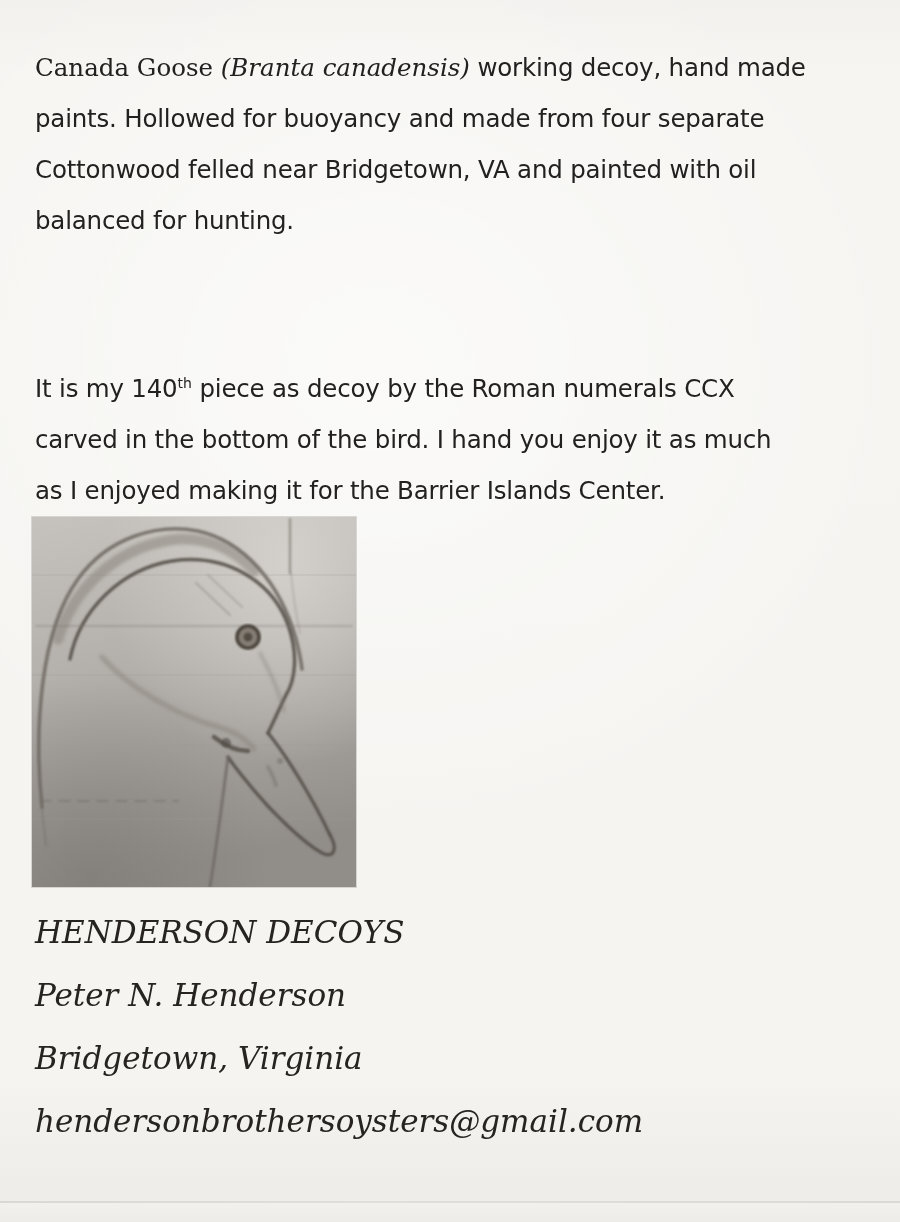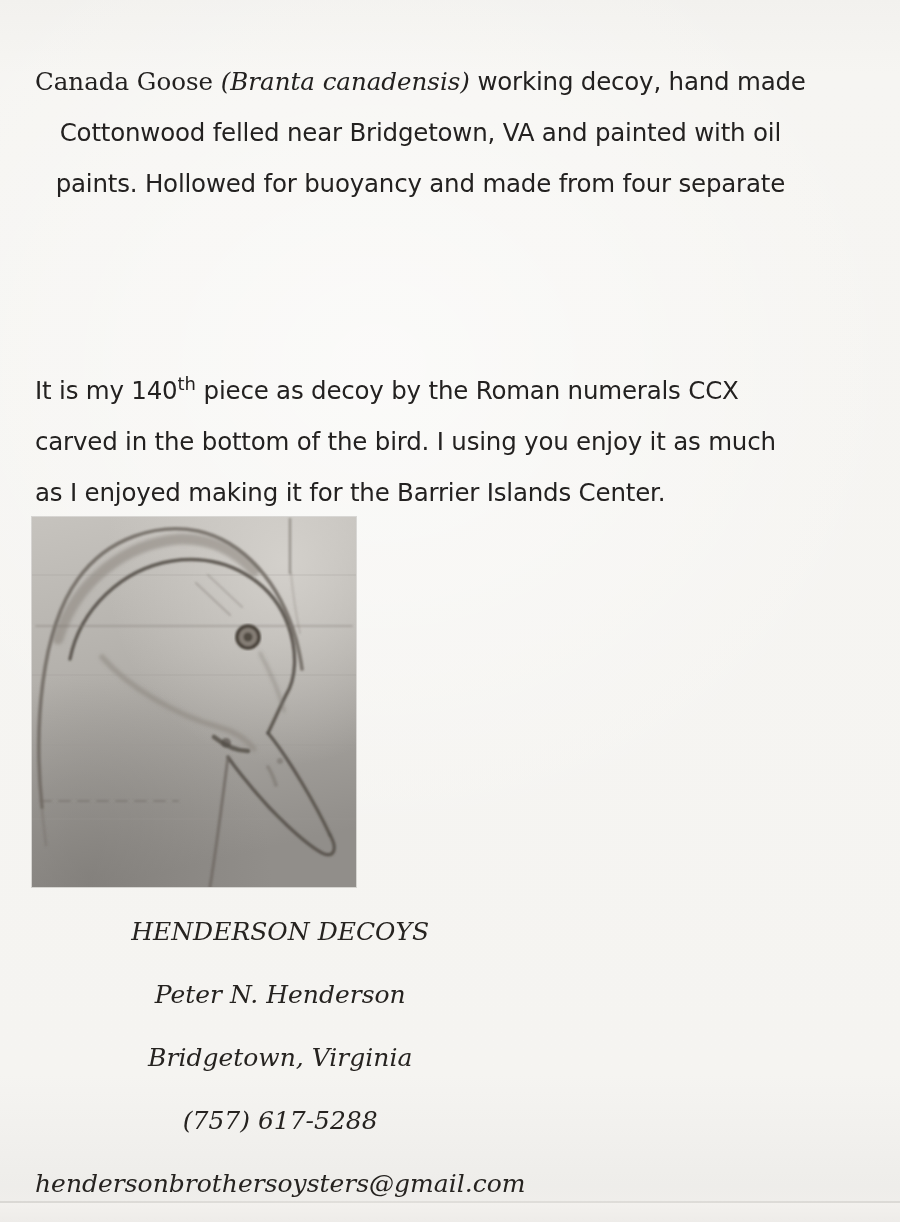--- a/index.html
+++ b/index.html
@@ -10,49 +10,50 @@
       linear-gradient(180deg,#f2f1ee 0%, #f6f5f2 6%, #f5f4f1 88%, #eeedea 97%, #f1efec 100%);
     font-family:"DejaVu Sans",sans-serif;color:#201e1c;
   }
   .para{position:absolute;left:35px;}
   .body-line{
     font-family:"DejaVu Sans",sans-serif;font-size:24.5px;letter-spacing:-.2px;
     line-height:51px;white-space:nowrap;color:#232120;
   }
   .serif{font-family:"DejaVu Serif","Liberation Serif",serif;letter-spacing:0;}
   .italic{font-style:italic;}
-  sup.ord{font-size:18px;vertical-align:9px;letter-spacing:0;}
+  sup.ord{font-size:14px;vertical-align:9px;letter-spacing:0;}
   .photo{
     position:absolute;left:32px;top:517px;width:324px;height:370px;
     box-shadow:0 0 0 1px rgba(120,116,110,.25);
   }
   .contact{position:absolute;left:35px;top:912px;}
   .contact-line{
     font-family:"DejaVu Serif","Liberation Serif",serif;font-style:italic;
-    font-size:25px;color:#262320;height:63px;line-height:40px;white-space:nowrap;text-align:center;
+    font-size:31px;color:#262320;height:63px;line-height:40px;white-space:nowrap;
   }
   .crease{position:absolute;left:0;top:1201px;width:900px;height:2px;
     background:linear-gradient(90deg,#d6d4d0 0%,#dedcd8 40%,#d8d6d2 100%);opacity:.85;}
   .bottom-strip{position:absolute;left:0;top:1203px;width:900px;height:19px;
     background:linear-gradient(180deg,#f3f1ee,#eeecE9);}
 </style>
 </head>
 <body>
 
 <div class="page">
 
-  <div class="para" style="top:56px;text-align:center;">
+  <div class="para" style="top:42px;">
     <div class="body-line"><span class="serif">Canada Goose </span><span class="serif italic">(Branta canadensis)</span><span> working decoy, hand made</span></div>
+    <div class="body-line">paints. Hollowed for buoyancy and made from four separate</div>
     <div class="body-line">Cottonwood felled near Bridgetown, VA and painted with oil</div>
-    <div class="body-line">paints. Hollowed for buoyancy and made from four separate</div>
+    <div class="body-line">balanced for hunting.</div>
   </div>
 
   <div class="para" style="top:358px;">
     <div class="body-line"><span>It is my 140</span><sup class="ord">th</sup><span> piece as decoy by the Roman numerals CCX</span></div>
-    <div class="body-line">carved in the bottom of the bird. I using you enjoy it as much</div>
+    <div class="body-line">carved in the bottom of the bird. I hand you enjoy it as much</div>
     <div class="body-line">as I enjoyed making it for the Barrier Islands Center.</div>
   </div>
 
   <div class="photo">
     <svg width="324" height="370" viewBox="0 0 324 370" xmlns="http://www.w3.org/2000/svg">
       <defs>
         <linearGradient id="wood" x1="0" y1="0" x2="0.2" y2="1">
           <stop offset="0" stop-color="#c6c3be"></stop>
           <stop offset="0.45" stop-color="#b3b0ab"></stop>
           <stop offset="1" stop-color="#918e8a"></stop>
@@ -124,19 +125,18 @@
         <circle cx="216" cy="120" r="11" fill="#857e76" stroke="#48423b" stroke-width="3.6"></circle>
         <circle cx="216" cy="120" r="4.5" fill="#48423b" opacity="0.85"></circle>
       </g>
     </svg>
   </div>
 
   <div class="contact">
     <div class="contact-line">HENDERSON DECOYS</div>
     <div class="contact-line">Peter N. Henderson</div>
     <div class="contact-line">Bridgetown, Virginia</div>
-    <div class="contact-line">(757) 617-5288</div>
     <div class="contact-line">hendersonbrothersoysters@gmail.com</div>
   </div>
 
   <div class="crease"></div>
   <div class="bottom-strip"></div>
 </div>
 
 </body></html>

